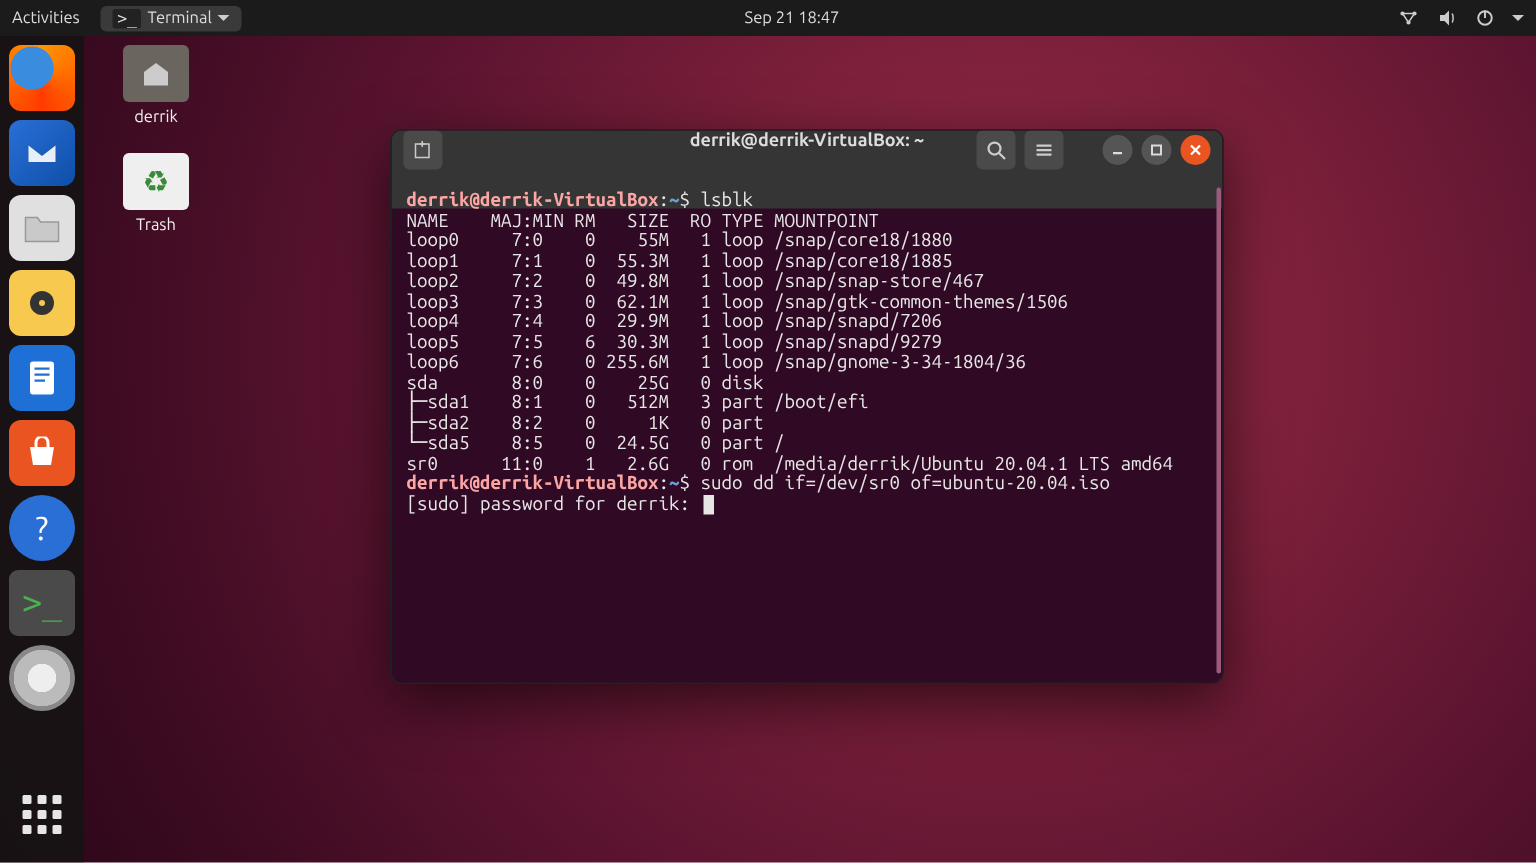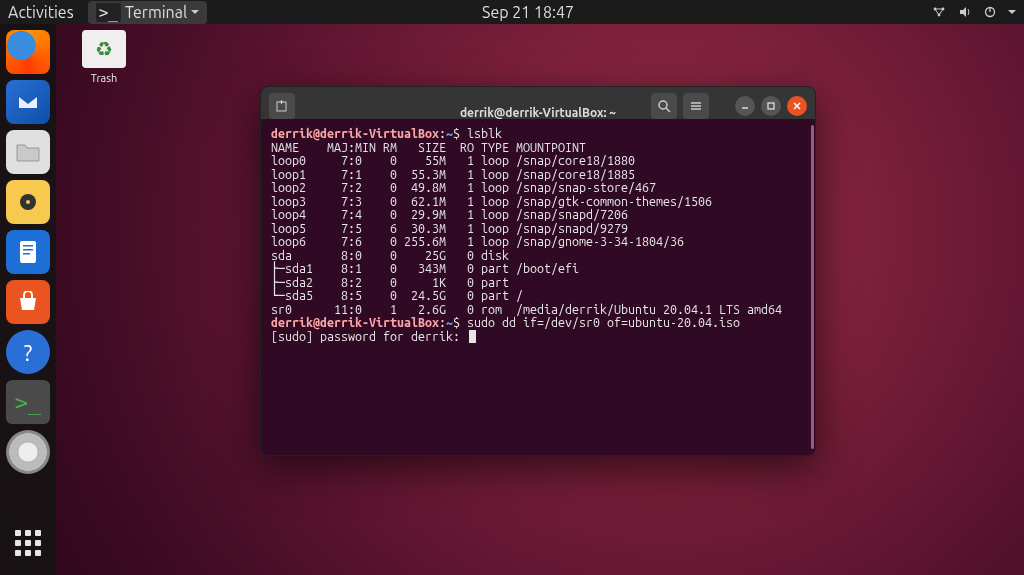--- a/index.html
+++ b/index.html
@@ -9,21 +9,21 @@
     overflow: hidden;
     background: radial-gradient(circle at 65% 40%, #9a2d4a 0%, #7a1f3a 30%, #5c1430 55%, #3d0b22 80%, #2a0618 100%);
     position: relative;
     color: #e6e6e6;
   }
 
   
   .topbar {
     position: absolute; top:0; left:0; right:0; height:24px;
     background:#1b1b1b; color:#ddd;
-    display:flex; align-items:center; font-size:16px;
+    display:flex; align-items:center; font-size:11px;
     padding:0 8px;
   }
   .topbar .left { display:flex; gap:14px; align-items:center; }
   .topbar .center { position:absolute; left:50%; transform:translateX(-50%);margin-left:16px; }
   .topbar .right { margin-left:auto; display:flex; gap:12px; align-items:center; }
   .topbar .menu-item { display:flex; align-items:center; gap:4px; cursor:pointer; }
   .topbar .active { background:#3a3a3a; padding:2px 8px; border-radius:4px; }
   .tri-down { width:0;height:0;border-left:4px solid transparent;border-right:4px solid transparent;border-top:4px solid #ccc; }
 
   
@@ -65,21 +65,21 @@
   .trash-glyph{ background:#efefef; color:#3a8a3a;}
 
   
   .window {
     position:absolute; top:86px; left:260px; width:556px; height:370px;
     background:#300a24; border-radius:8px; overflow:hidden;
     box-shadow:0 12px 40px rgba(0,0,0,0.6);
     border:1px solid #222;
   }
   .titlebar {
-    height:32px; background:#353535; display:flex; align-items:flex-end;
+    height:52px; background:#353535; display:flex; align-items:flex-start;
     padding:0 8px; gap:8px; color:#ddd; font-size:12px;
   }
   .titlebar .title { position:absolute; left:50%; transform:translateX(-50%); font-weight:bold;}
   .tb-btn { width:26px;height:26px;border-radius:4px;background:#4a4a4a;display:flex;align-items:center;justify-content:center;cursor:pointer;font-size:13px;color:#ddd;}
   .tb-right{ margin-left:auto; display:flex; gap:6px; align-items:center;}
   .win-ctrl{width:20px;height:20px;border-radius:50%;display:flex;align-items:center;justify-content:center;font-size:11px;cursor:pointer;}
   .win-min{background:#555;color:#ddd;}
   .win-max{background:#555;color:#ddd;}
   .win-close{background:#e95420;color:#fff;}
   .win-gap{width:14px;}
@@ -180,20 +180,28 @@
       <div></div>
       <div></div>
       <div></div>
       <div></div>
       <div></div>
       <div></div>
   </div>
 </div>
 
 <div class="desktop-icons">
+  <div class="dicon">
+    <div class="glyph home-glyph">
+      <svg width="22" height="18" viewBox="0 0 22 18">
+          <path d="M3 8l8-6 8 6v9H3z" fill="#ccc"></path>
+        </svg>
+    </div>
+    <div>derrik</div>
+  </div>
   <div class="dicon">
     <div class="glyph trash-glyph">♻</div>
     <div>Trash</div>
   </div>
 </div>
 
 <div class="window">
   <div class="titlebar">
     <div class="tb-btn">
       <svg width="14" height="14" viewBox="0 0 14 14">
@@ -240,20 +248,20 @@
   <div class="term-body"><span class="prompt-user">derrik@derrik-VirtualBox</span><span class="prompt-sep">:</span><span class="prompt-path">~</span><span class="prompt-sep">$ </span><span>lsblk</span>
 <span>NAME    MAJ:MIN RM   SIZE  RO TYPE MOUNTPOINT</span>
 <span>loop0     7:0    0    55M   1 loop /snap/core18/1880</span>
 <span>loop1     7:1    0  55.3M   1 loop /snap/core18/1885</span>
 <span>loop2     7:2    0  49.8M   1 loop /snap/snap-store/467</span>
 <span>loop3     7:3    0  62.1M   1 loop /snap/gtk-common-themes/1506</span>
 <span>loop4     7:4    0  29.9M   1 loop /snap/snapd/7206</span>
 <span>loop5     7:5    6  30.3M   1 loop /snap/snapd/9279</span>
 <span>loop6     7:6    0 255.6M   1 loop /snap/gnome-3-34-1804/36</span>
 <span>sda       8:0    0    25G   0 disk </span>
-<span>├─sda1    8:1    0   343M   0 part /boot/efi</span>
+<span>├─sda1    8:1    0   512M   3 part /boot/efi</span>
 <span>├─sda2    8:2    0     1K   0 part </span>
 <span>└─sda5    8:5    0  24.5G   0 part /</span>
 <span>sr0      11:0    1   2.6G   0 rom  /media/derrik/Ubuntu 20.04.1 LTS amd64</span>
 <span class="prompt-user">derrik@derrik-VirtualBox</span><span class="prompt-sep">:</span><span class="prompt-path">~</span><span class="prompt-sep">$ </span><span>sudo dd if=/dev/sr0 of=ubuntu-20.04.iso</span>
 <span>[sudo] password for derrik: </span><span class="cursor"></span></div>
   <div class="scrollbar"></div>
 </div>
 
 </body></html>

